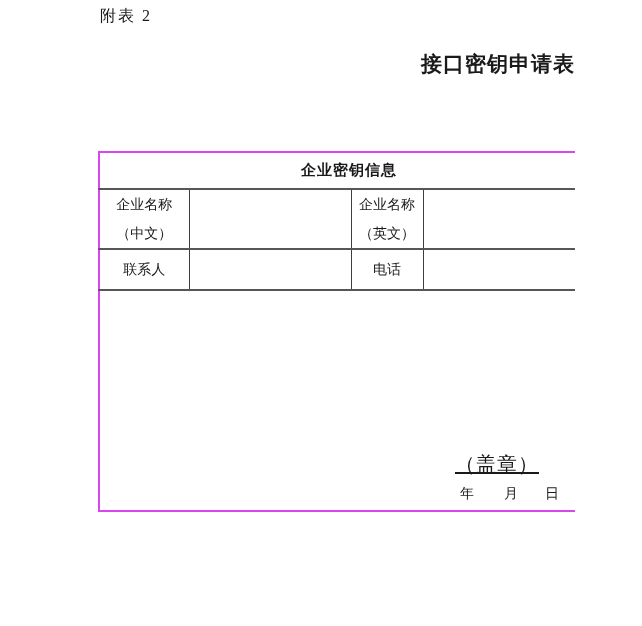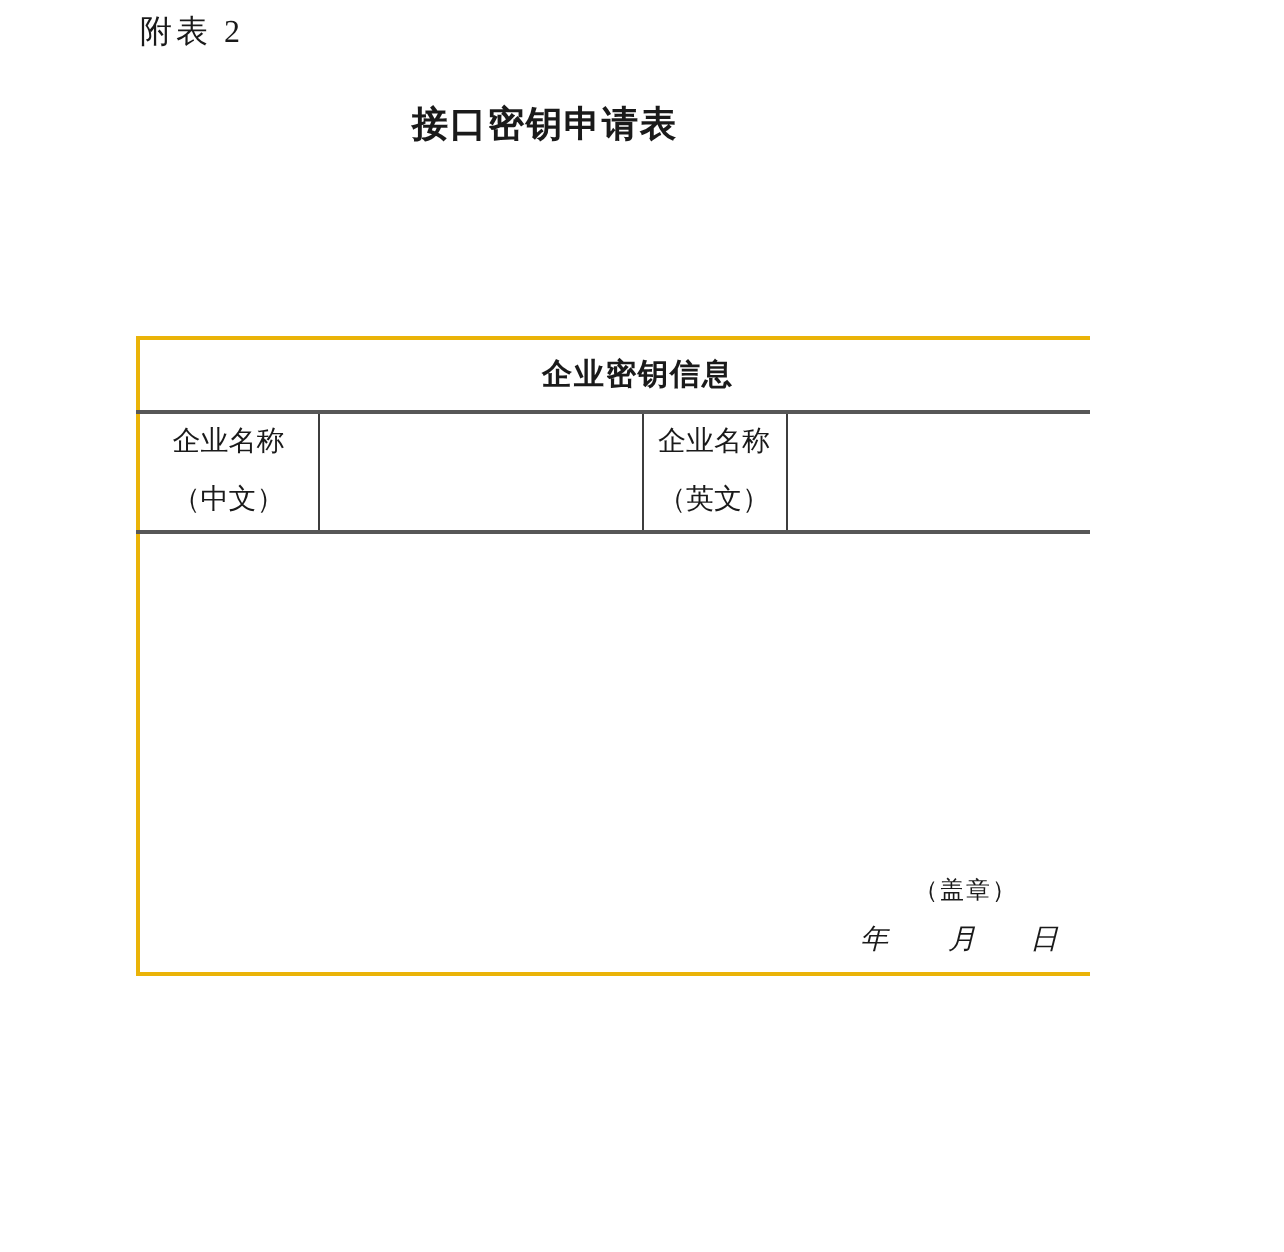--- a/index.html
+++ b/index.html
@@ -8,59 +8,60 @@
     background: #ffffff;
   }
   .page {
     position: relative;
     width: 545px;
     height: 626px;
     background: #ffffff;
     font-family: "Liberation Serif", serif;
     color: #1a1a1a;
     overflow: hidden;
+    margin-left: 30px;
   }
   .annotation {
     position: absolute;
     left: 70px;
     top: 6px;
     font-size: 16px;
     letter-spacing: 2px;
   }
   .doc-title {
     position: absolute;
     left: 0;
     top: 50px;
     width: 100%;
-    text-align: center;
+    text-align: right;
     font-family: "Liberation Sans", sans-serif;
     font-weight: bold;
-    font-size: 18px;
+    font-size: 21px;
     letter-spacing: 1px;
     margin: 0;
   }
   .intro {
     position: absolute;
     left: 75px;
     top: 105px;
     width: 512px;
     font-size: 14.5px;
     line-height: 31px;
     text-indent: 2em;
     margin: 0;
     text-align: justify;
   }
   table.form {
     position: absolute;
     left: 68px;
-    top: 168px;
+    top: 151px;
     width: 500px;
     border-collapse: collapse;
     table-layout: fixed;
-    border: 2px solid #eab308;
+    border: 2px solid #d946ef;
     font-size: 14px;
   }
   table.form td {
     border-left: 1px solid #3d3d3d;
     border-right: 1px solid #3d3d3d;
     border-top: 2px solid #575757;
     border-bottom: 2px solid #575757;
     padding: 0;
     vertical-align: middle;
     text-align: center;
@@ -88,28 +89,28 @@
     border-bottom: none;
   }
   .seal-date {
     display: flex;
     flex-direction: column;
     align-items: flex-end;
     padding-bottom: 7px;
   }
   .seal-line {
     padding-right: 59px;
-    font-size: 12px;
+    font-size: 20px;
     letter-spacing: 1px;
+    text-decoration: underline;
   }
   .date-line {
     margin-top: 7px;
     padding-right: 39px;
     font-size: 14px;
-    font-style: italic;
   }
   .date-line .yr { margin-right: 30px; }
   .date-line .mo { margin-right: 27px; }
 </style>
 </head>
 <body>
 
 <div class="page">
 
   <div class="annotation">附表 2</div>
@@ -132,20 +133,26 @@
       <tr class="row-1">
         <td class="lbl">企业名称
 （中文）</td>
         <td class="val"></td>
         <td class="lbl">企业名称
 （英文）</td>
         <td class="val"></td>
       </tr>
 
 
+      <tr class="row-3">
+        <td class="lbl">联系人</td>
+        <td class="val"></td>
+        <td class="lbl">电话</td>
+        <td class="val"></td>
+      </tr>
 
 
       <tr class="bottom-row">
         <td colspan="4">
           <div class="seal-date">
             <div class="seal-line">（盖章）</div>
             <div class="date-line">
               <span class="yr">年</span><span class="mo">月</span><span class="dy">日</span>
             </div>
           </div>

